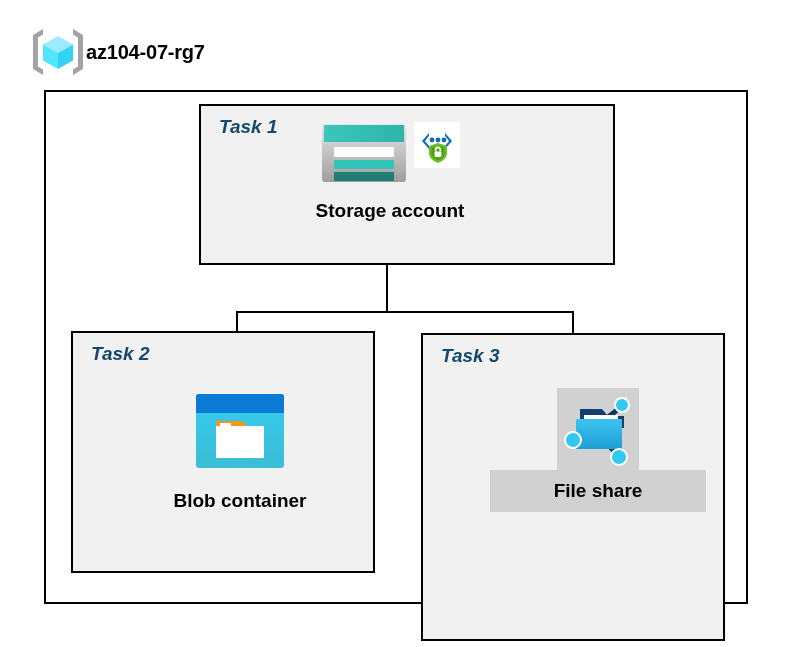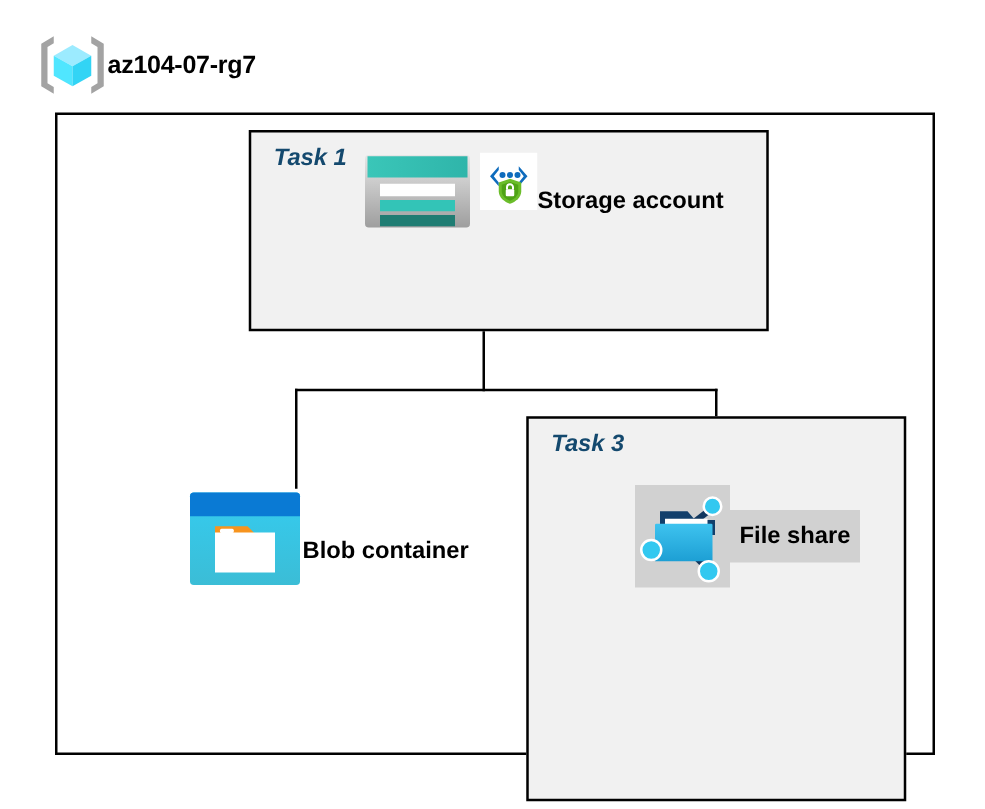--- a/index.html
+++ b/index.html
@@ -77,21 +77,21 @@
     font-size: 19px;
     font-weight: bold;
     color: #14496e;
     white-space: nowrap;
   }
 
   
   .node {
     position: absolute;
     display: flex;
-    flex-direction: row;
+    flex-direction: column;
     align-items: center;
   }
   .node-caption {
     font-size: 19px;
     font-weight: bold;
     color: #000000;
     white-space: nowrap;
     text-align: center;
   }
 
@@ -128,21 +128,21 @@
   .fs-icon-bg {
     background: #d1d1d1;
     width: 82px;
     height: 82px;
     display: flex;
     align-items: center;
     justify-content: center;
   }
   .fs-caption-bg {
     background: #d1d1d1;
-    width: 180px;
+    width: 216px;
     height: 42px;
     display: flex;
     align-items: center;
     justify-content: center;
     margin-top: 0px;
   }
 
   
   .connector {
     position: absolute;
@@ -232,20 +232,23 @@
           <path d="M24 23.6 L30.6 25.8 L30.6 31 C30.6 34.6 27.4 37.4 24 38.6 C20.6 37.4 17.4 34.6 17.4 31 L17.4 25.8 Z" fill="#4ea315"></path>
 
           <path d="M21.6 29.6 L21.6 27.8 A2.4 2.4 0 0 1 26.4 27.8 L26.4 29.6" fill="none" stroke="#ffffff" stroke-width="1.6"></path>
           <rect x="20.6" y="29.4" width="6.8" height="5.6" rx="1" fill="#ffffff"></rect>
         </svg>
       </span>
     </div>
     <span class="node-caption">Storage account</span>
   </div>
 
+  <div class="task-box" id="task-2">
+    <span class="task-label">Task 2</span>
+  </div>
 
   <div class="node" id="node-blob-container">
     <span>
       <svg width="92" height="78" viewBox="0 0 92 78" xmlns="http://www.w3.org/2000/svg">
         <defs>
           <linearGradient id="blobBody" x1="0" y1="0" x2="0" y2="1">
             <stop offset="0%" stop-color="#35ccf0"></stop>
             <stop offset="100%" stop-color="#3bbdd6"></stop>
           </linearGradient>
         </defs>

